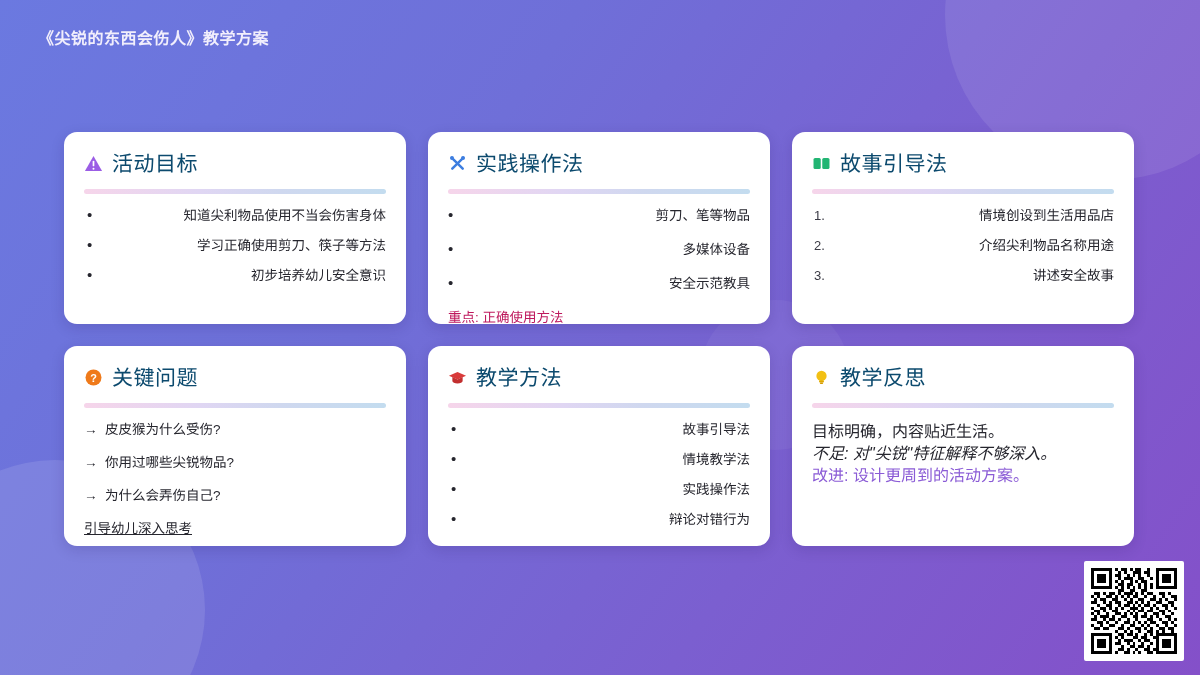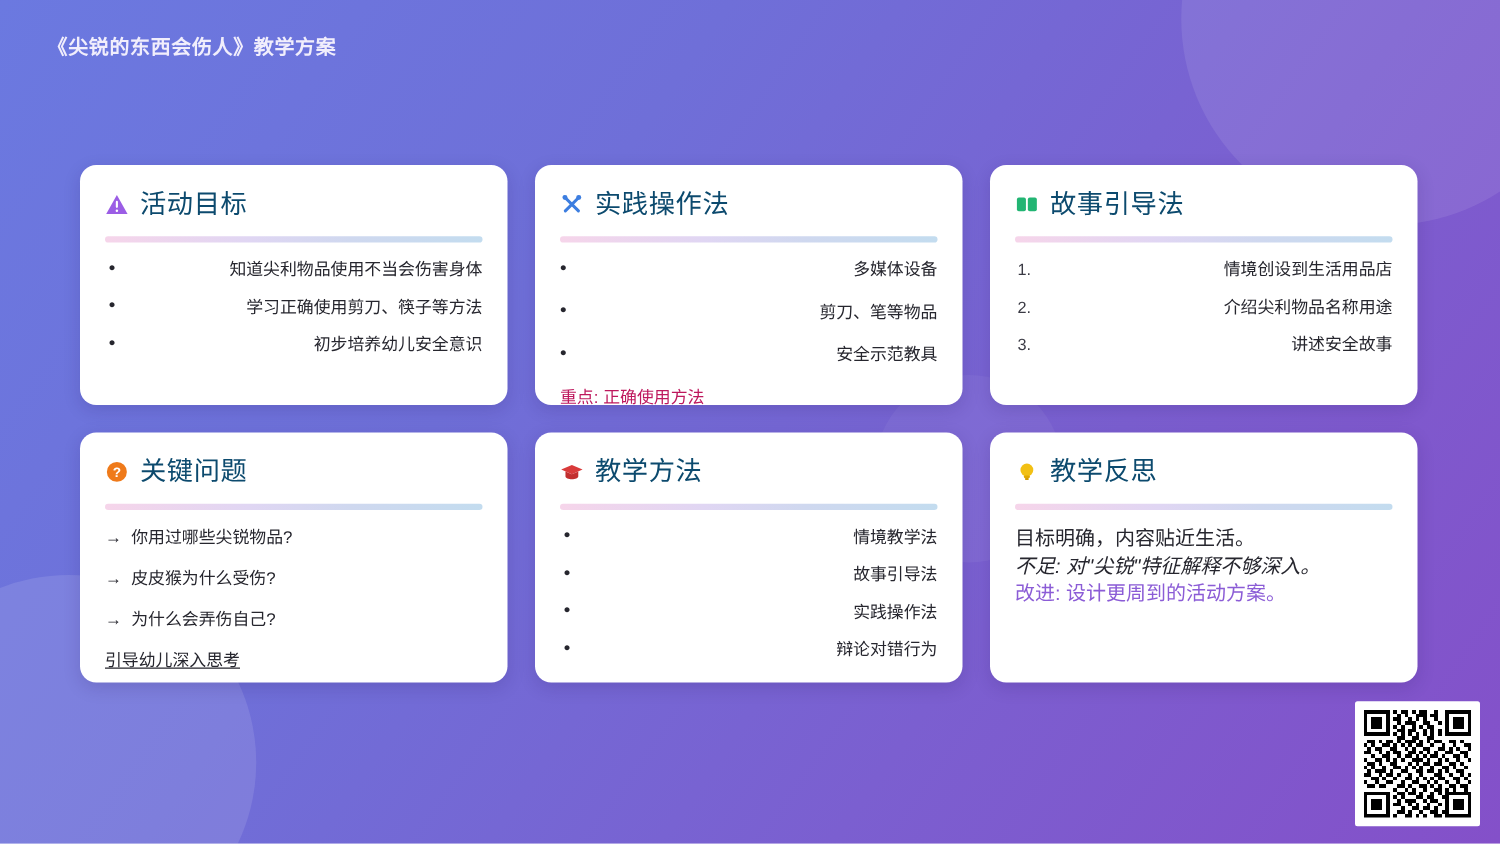--- a/index.html
+++ b/index.html
@@ -295,22 +295,22 @@
             </g>
             <circle cx="4.2" cy="4.2" r="2.1" fill="#3d7ee0"></circle>
             <circle cx="15.8" cy="4.2" r="2.1" fill="#3d7ee0"></circle>
           </svg>
         </span>
         <span class="card-title">实践操作法</span>
       </div>
       <div class="divider"></div>
       <div class="card-body">
         <ul class="bullets tight">
+          <li>剪刀、笔等物品</li>
           <li>多媒体设备</li>
-          <li>剪刀、笔等物品</li>
           <li>安全示范教具</li>
         </ul>
         <div class="note-blue">重点: 正确使用方法</div>
       </div>
     </div>
 
     <div class="card">
       <div class="card-head">
         <span class="card-icon">
           <svg viewBox="0 0 20 20">
@@ -336,43 +336,43 @@
           <svg viewBox="0 0 20 20">
             <circle cx="10" cy="10" r="8.4" fill="#ef7a1a"></circle>
             <text x="10" y="14.4" font-family="Liberation Sans, sans-serif" font-size="11.5" font-weight="bold" fill="#ffffff" text-anchor="middle">?</text>
           </svg>
         </span>
         <span class="card-title">关键问题</span>
       </div>
       <div class="divider"></div>
       <div class="card-body">
         <ul class="arrows">
+          <li>皮皮猴为什么受伤?</li>
           <li>你用过哪些尖锐物品?</li>
-          <li>皮皮猴为什么受伤?</li>
           <li>为什么会弄伤自己?</li>
         </ul>
         <div class="note-underline">引导幼儿深入思考</div>
       </div>
     </div>
 
     <div class="card">
       <div class="card-head">
         <span class="card-icon">
           <svg viewBox="0 0 20 20">
             <path d="M10 4.2 L19 8.1 L10 12 L1 8.1 Z" fill="#d93a3a"></path>
             <path d="M4.6 9.6 L4.6 13.6 C4.6 15.2 7.2 16.2 10 16.2 C12.8 16.2 15.4 15.2 15.4 13.6 L15.4 9.6 L10 12 Z" fill="#c22f2f"></path>
           </svg>
         </span>
         <span class="card-title">教学方法</span>
       </div>
       <div class="divider"></div>
       <div class="card-body">
         <ul class="bullets">
+          <li>故事引导法</li>
           <li>情境教学法</li>
-          <li>故事引导法</li>
           <li>实践操作法</li>
           <li>辩论对错行为</li>
         </ul>
       </div>
     </div>
 
     <div class="card">
       <div class="card-head">
         <span class="card-icon">
           <svg viewBox="0 0 20 20">

